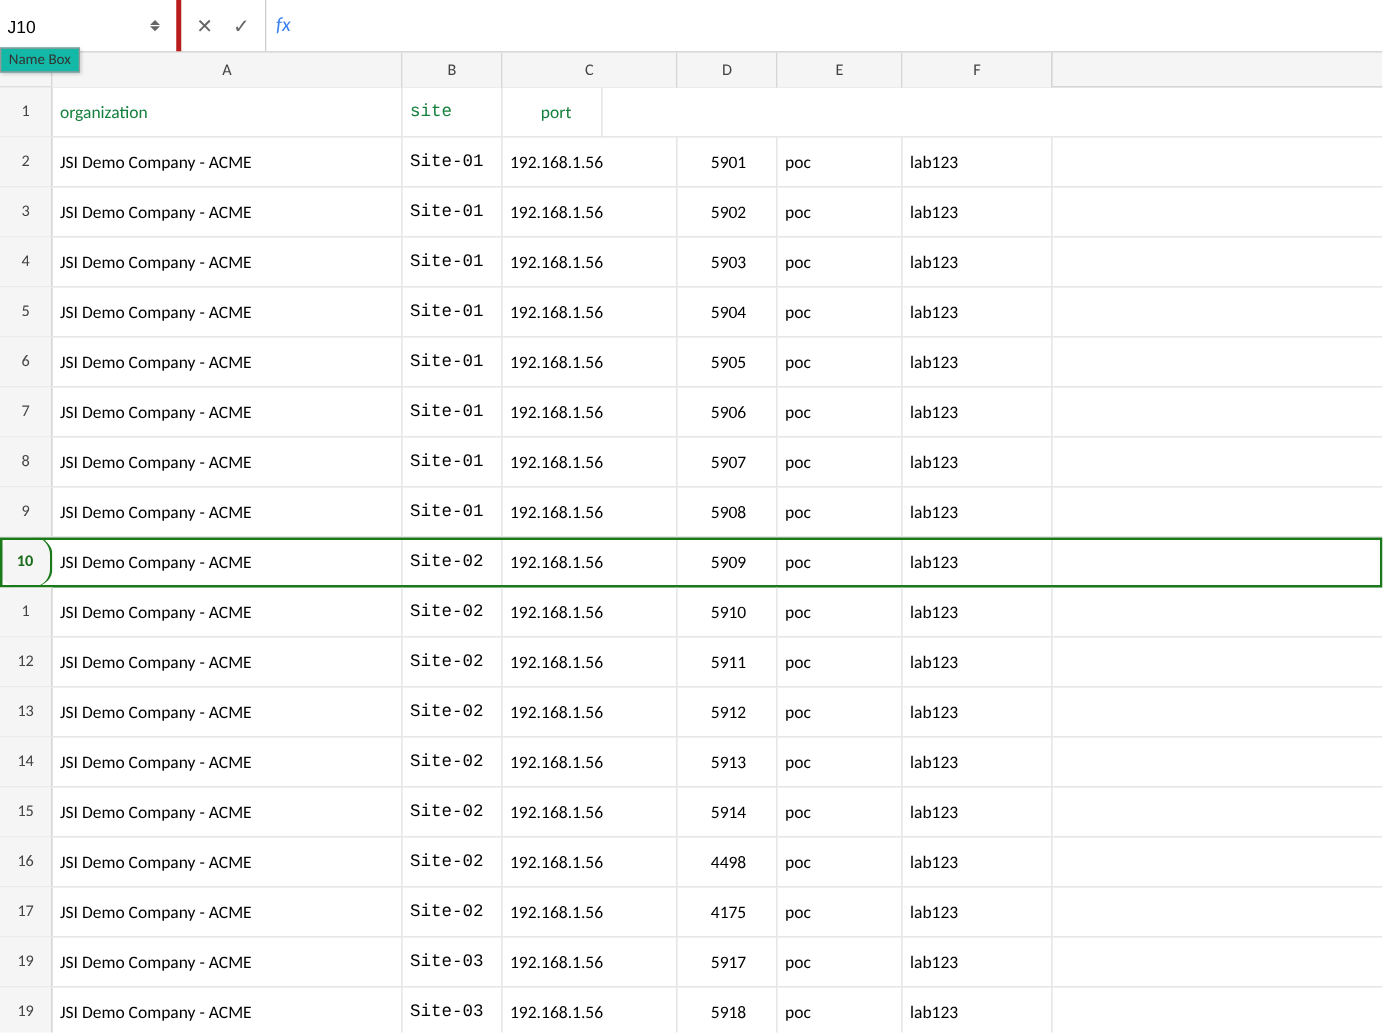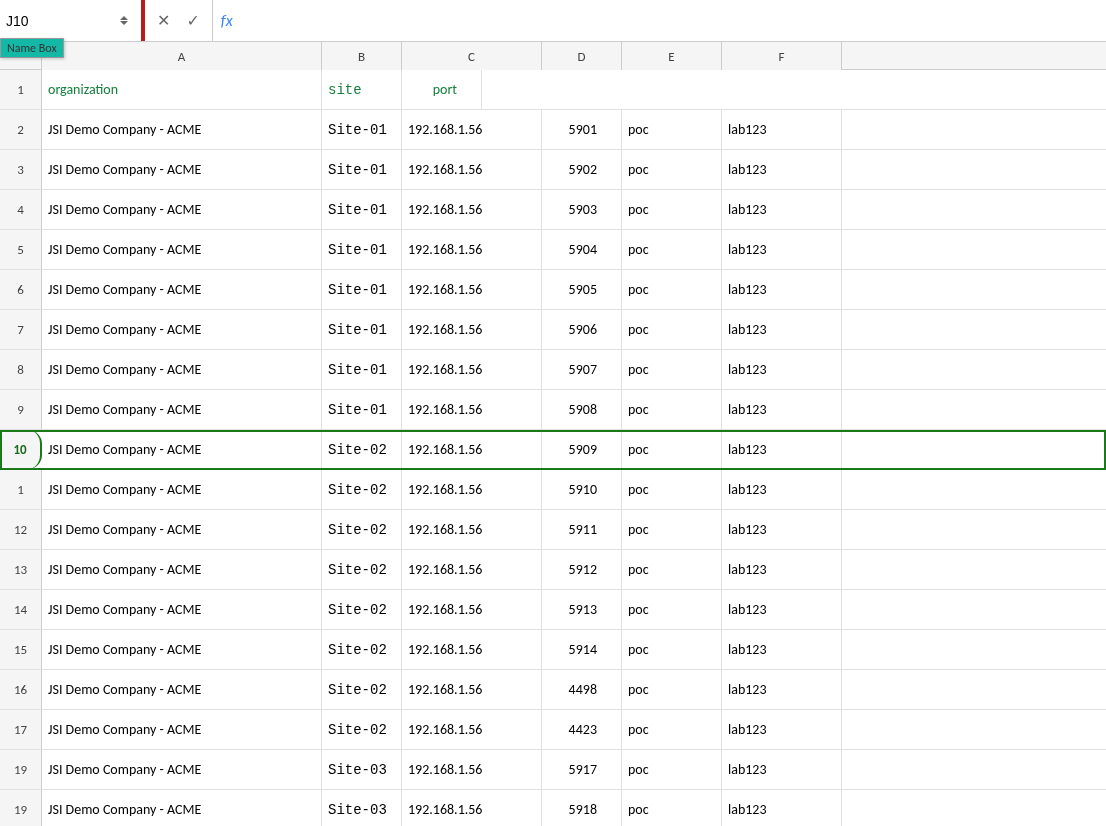--- a/index.html
+++ b/index.html
@@ -388,21 +388,21 @@
         <div class="cell cell-c">192.168.1.56</div>
         <div class="cell cell-d">4498</div>
         <div class="cell cell-e">poc</div>
         <div class="cell cell-f">lab123</div>
       </div>
       <div class="grid-row">
         <div class="row-num">17</div>
         <div class="cell cell-a">JSI Demo Company - ACME</div>
         <div class="cell cell-b">Site-02</div>
         <div class="cell cell-c">192.168.1.56</div>
-        <div class="cell cell-d">4423</div>
+        <div class="cell cell-d">4175</div>
         <div class="cell cell-e">poc</div>
         <div class="cell cell-f">lab123</div>
       </div>
       <div class="grid-row">
         <div class="row-num">19</div>
         <div class="cell cell-a">JSI Demo Company - ACME</div>
         <div class="cell cell-b">Site-03</div>
         <div class="cell cell-c">192.168.1.56</div>
         <div class="cell cell-d">5917</div>
         <div class="cell cell-e">poc</div>

